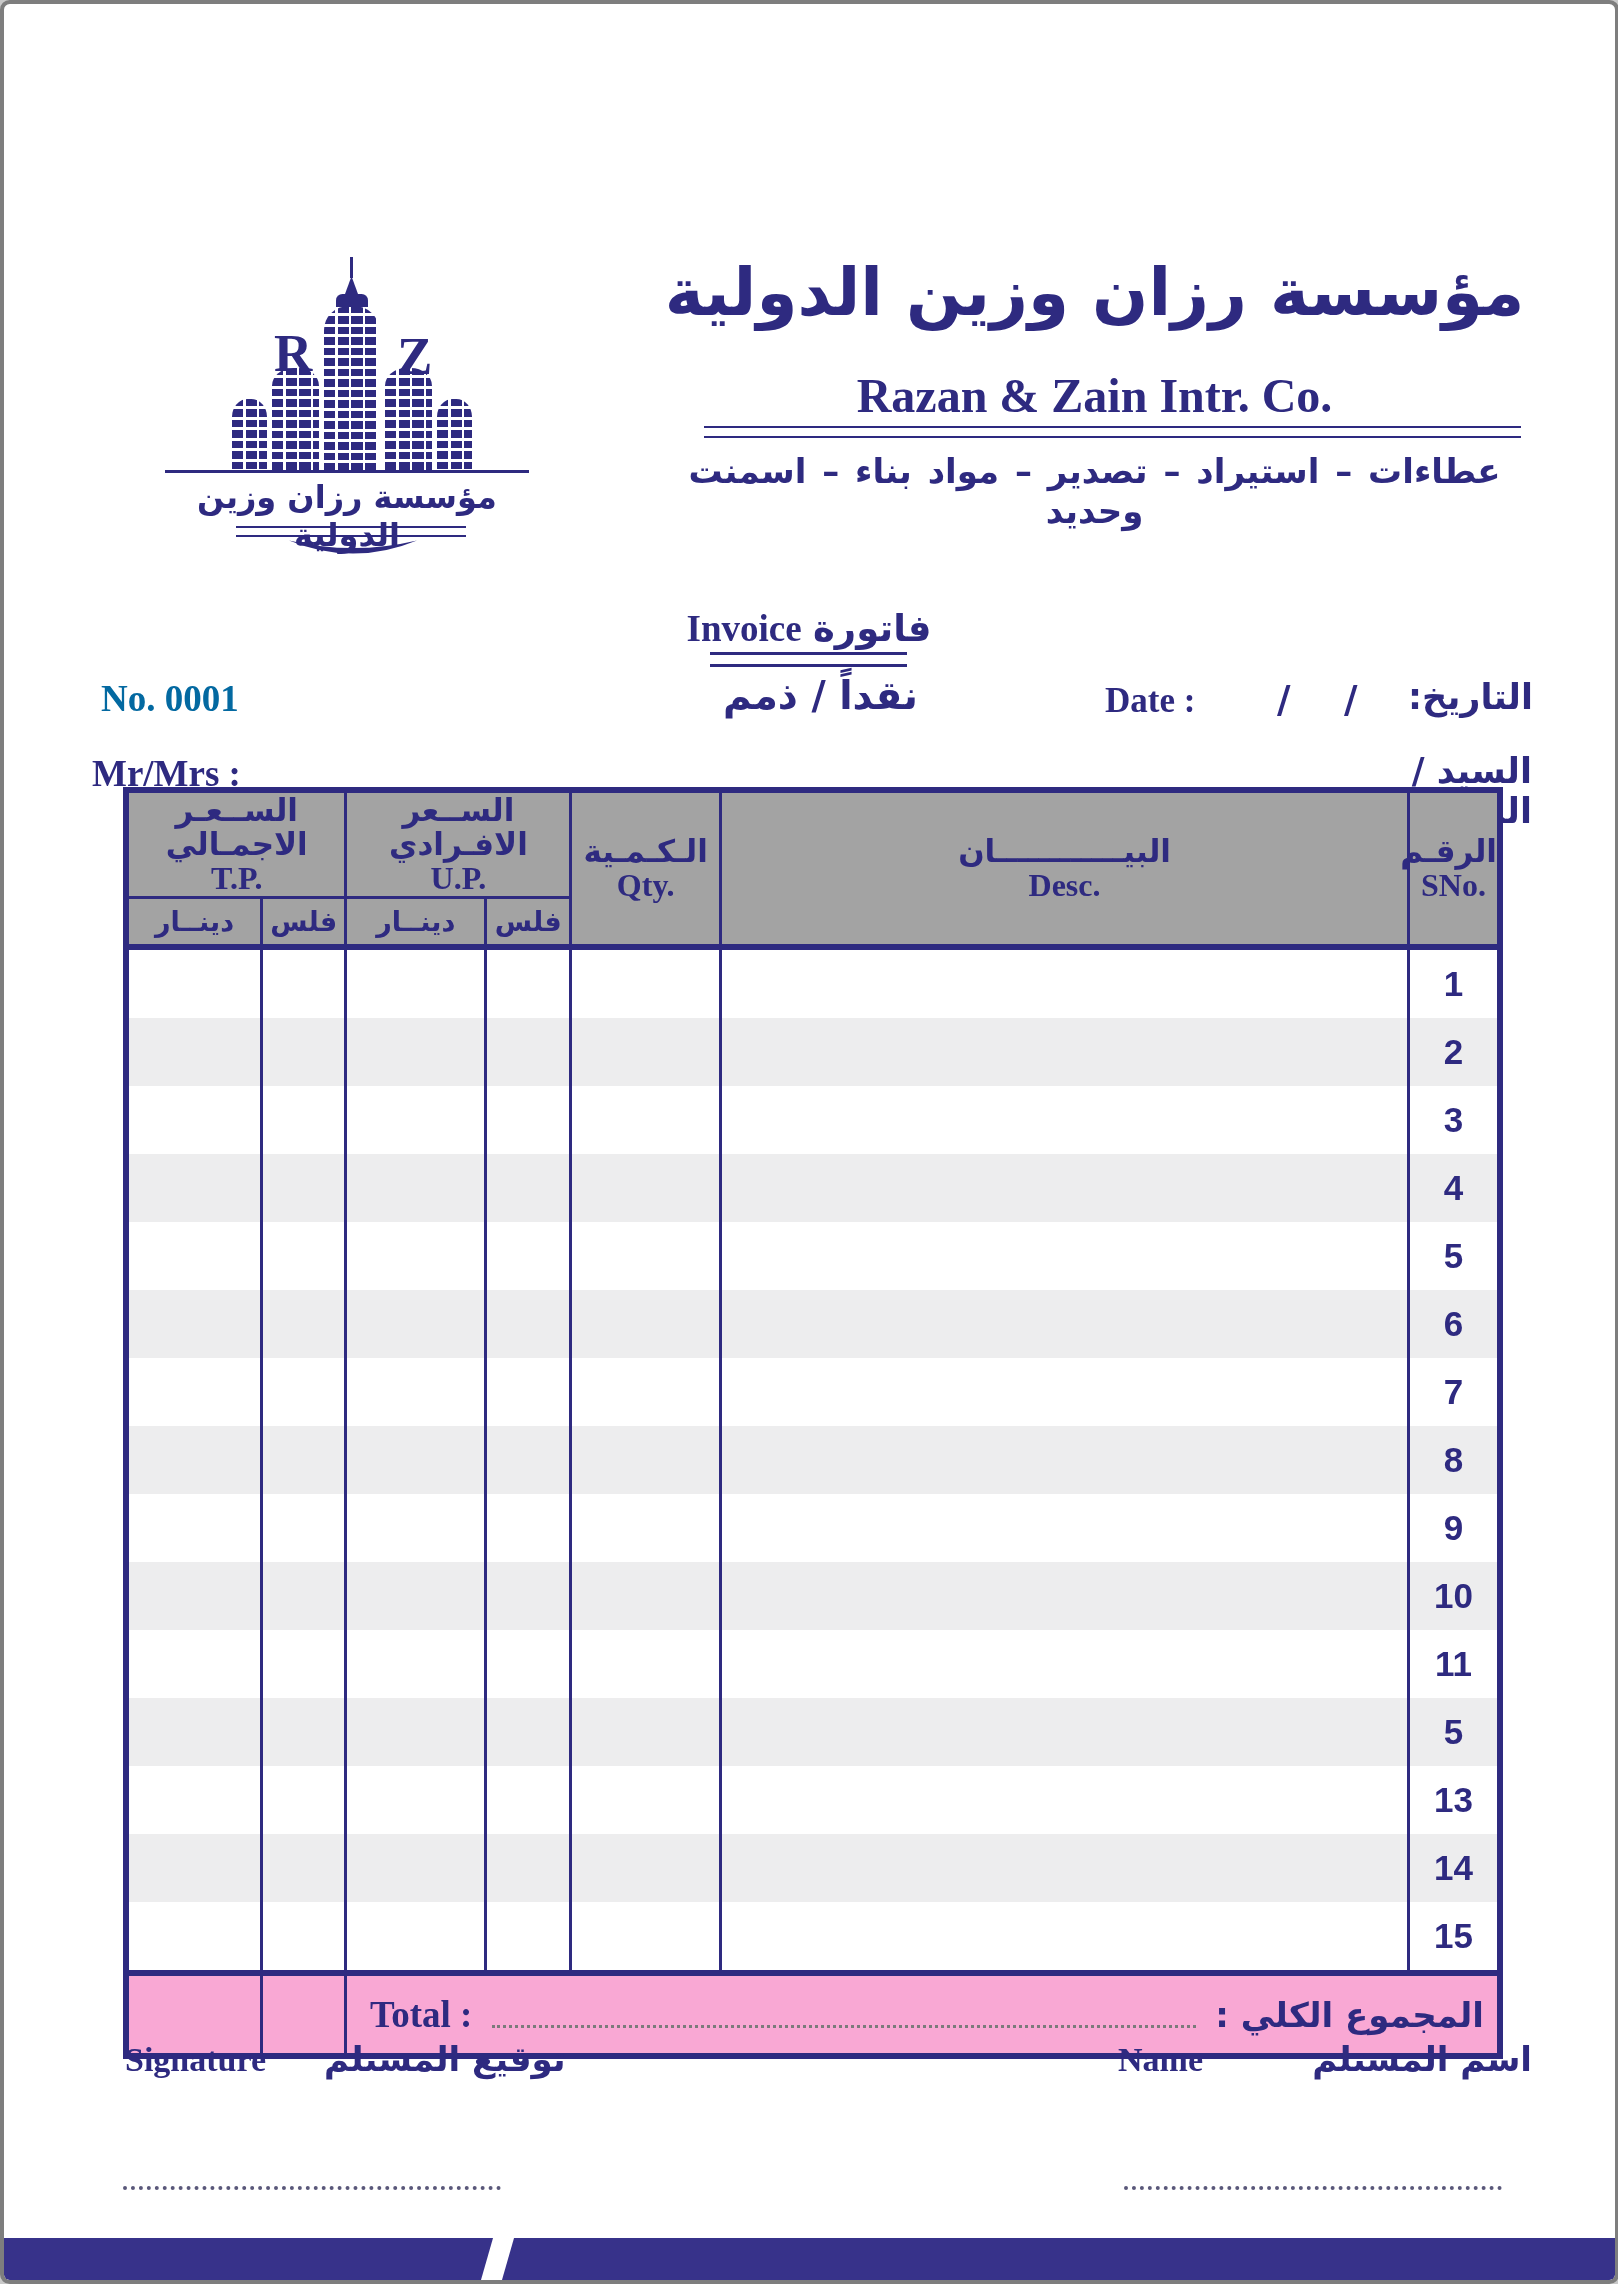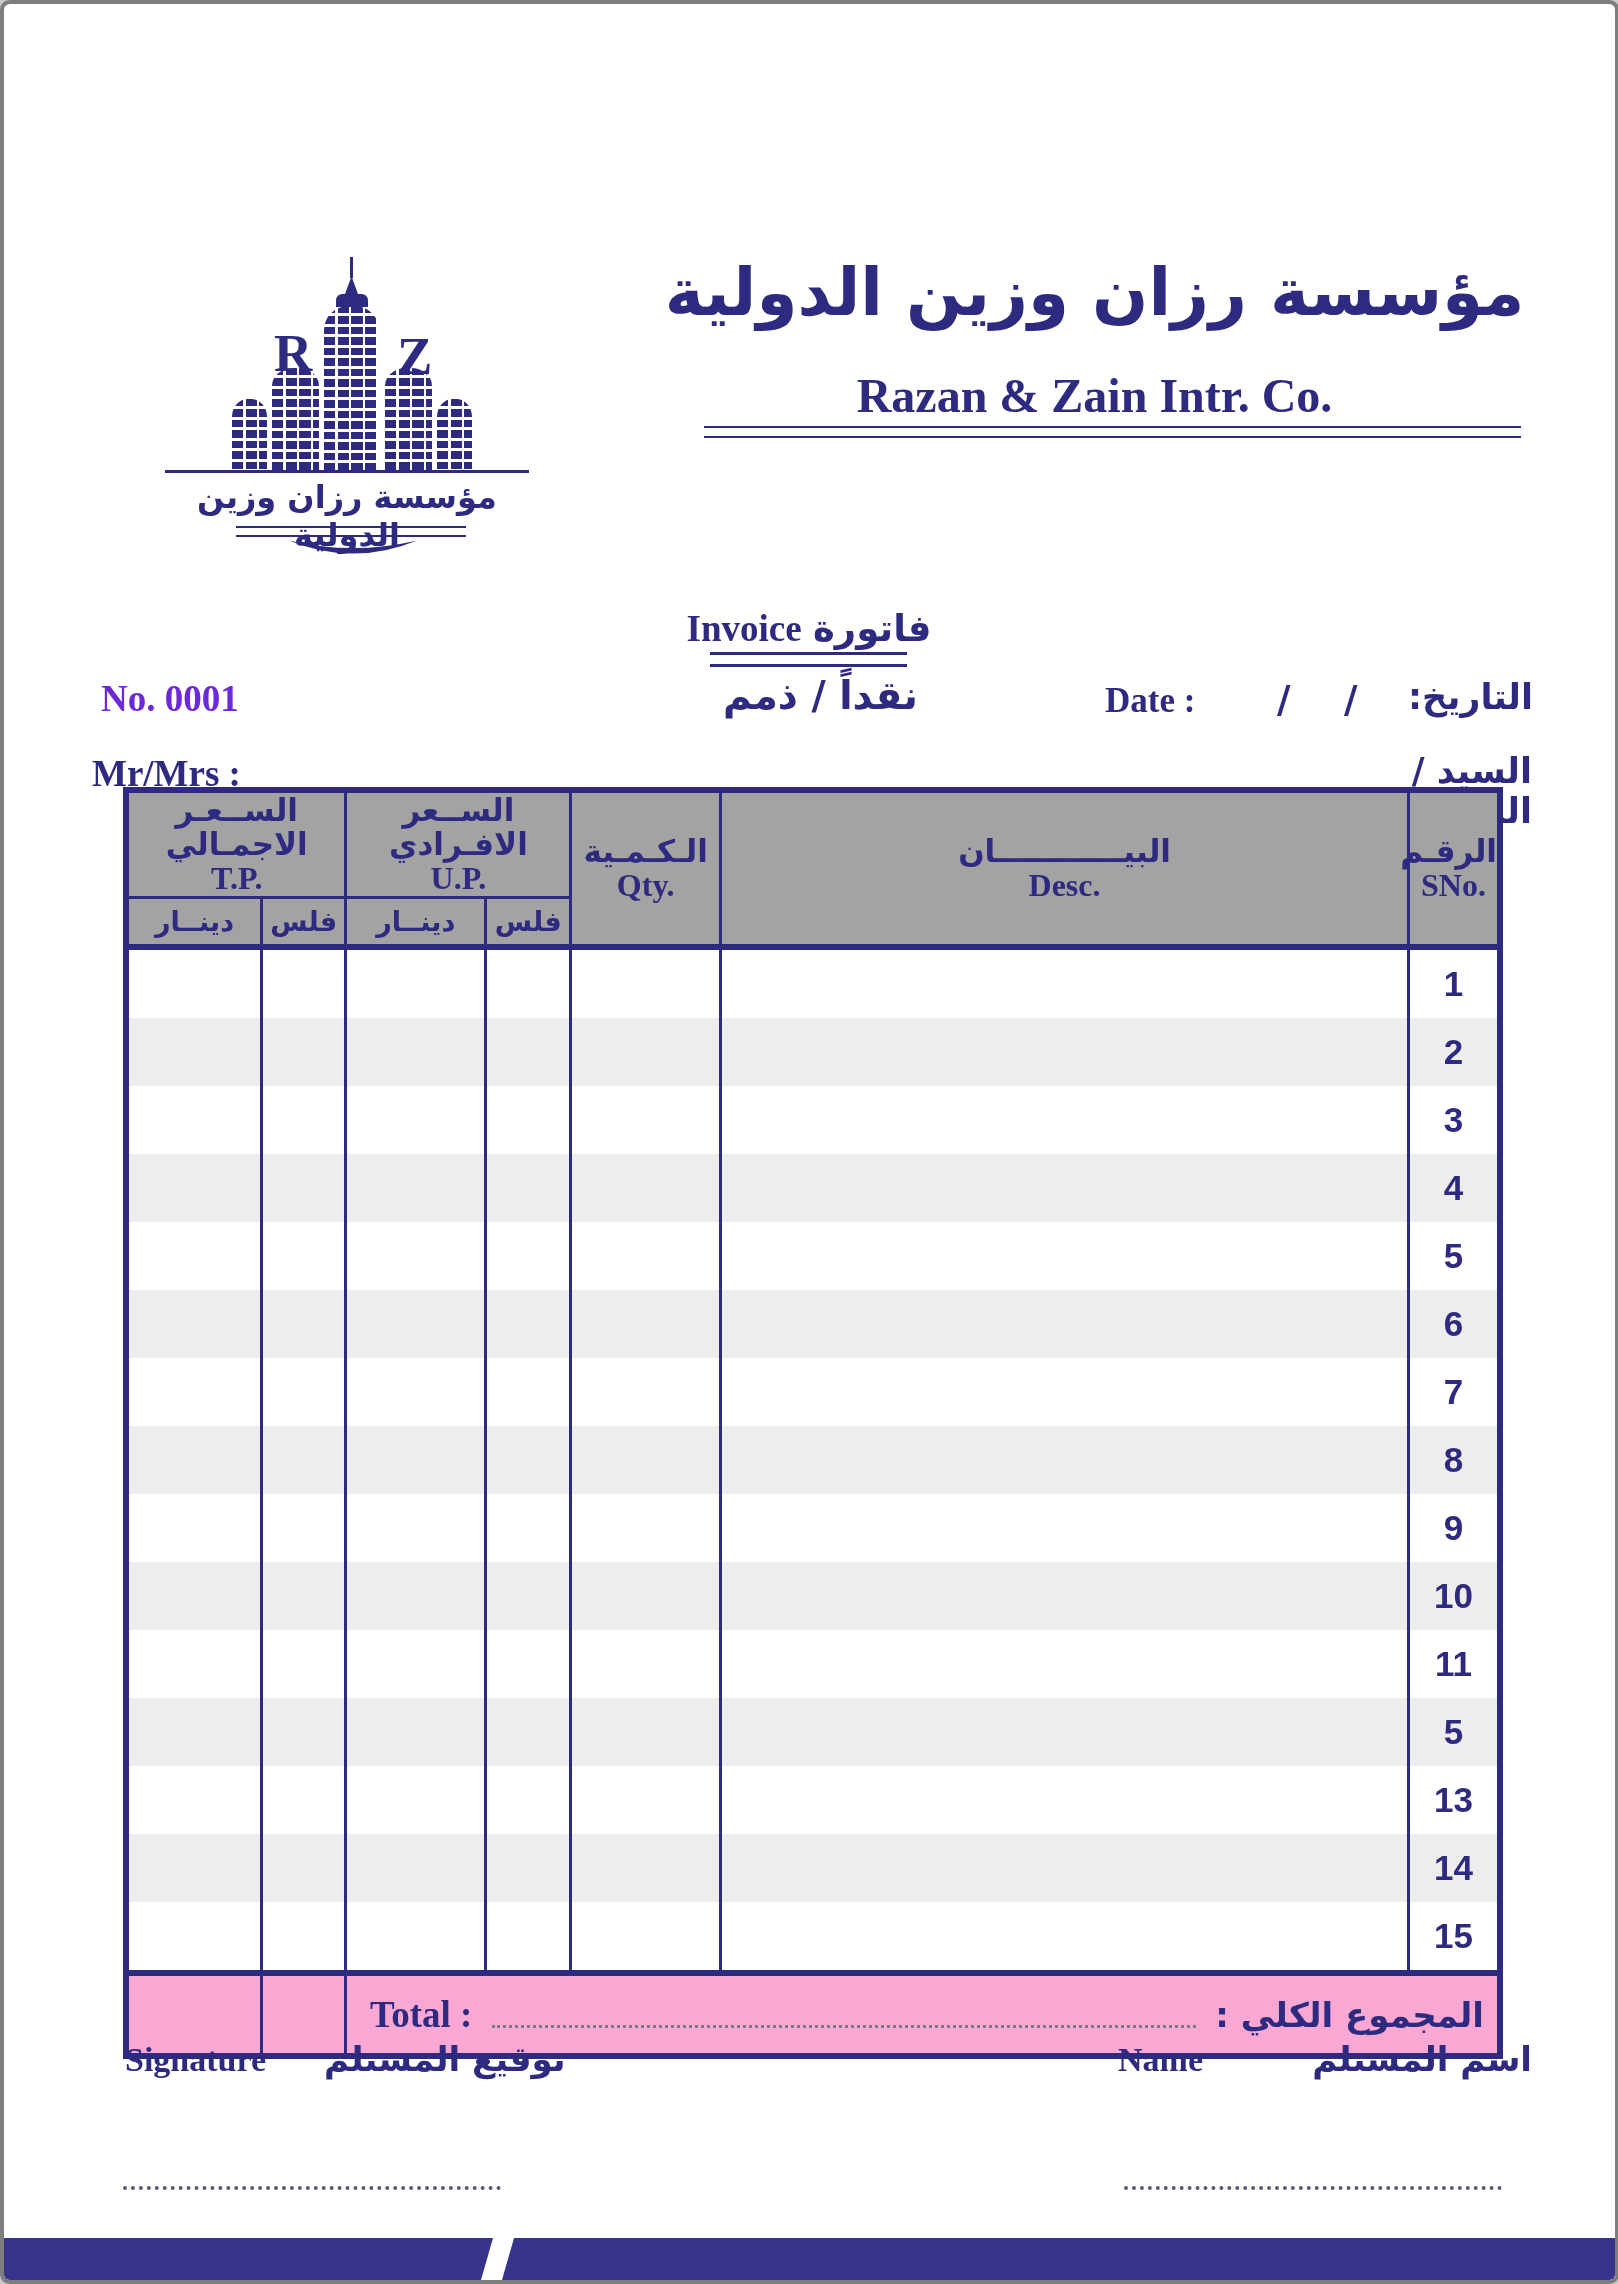--- a/index.html
+++ b/index.html
@@ -49,21 +49,21 @@
     border-top:2.4px solid #2e2a80; border-bottom:2.4px solid #2e2a80;}
   .sub1{left:648px; top:447px; width:885px; text-align:center; font-size:34px; font-weight:bold; word-spacing:4px;}
   .sub2{left:648px; top:502px; width:885px; text-align:center; font-size:34px; font-weight:bold;}
   .sub3{left:648px; top:557px; width:885px; text-align:center; font-size:34px; font-weight:bold;}
 
   .invoice-label{left:660px; top:603px; width:290px; text-align:center; font-size:37px; font-weight:bold;}
   .invoice-label .en{font-family:"Liberation Serif", serif; margin-right:11.3px;}
   .inv-dline{left:706px; top:648px; width:197px; height:8.8px;
     border-top:3.2px solid #2e2a80; border-bottom:3.2px solid #2e2a80;}
 
-  .no-badge{left:97px; top:673px; font-size:37px; font-weight:bold; color:#6d28d9;}
+  .no-badge{left:97px; top:673px; font-size:37px; font-weight:bold; color:#0369a1;}
   .payment{left:692px; top:669px; width:249px; text-align:center; font-size:39px; font-weight:bold;}
   .date-en{left:1101px; top:677px; font-size:35px; font-weight:bold;}
   .slash1{left:1273px; top:674px; font-size:37px; font-weight:bold;}
   .slash2{left:1340px; top:674px; font-size:37px; font-weight:bold;}
   .date-ar{left:1368px; top:673px; width:161px; text-align:right; font-size:35px; font-weight:bold;}
 
   .cust-en{left:88px; top:748px; font-size:37px; font-weight:bold;}
   .cust-dots{left:241px; top:755px; width:1014px; height:34px; border-bottom:4px dotted #4c4a74;}
   .cust-ar{left:1271px; top:747px; width:257px; text-align:right; font-size:35px; font-weight:bold;}
 
@@ -121,20 +121,21 @@
     <div class="logo-banner" dir="rtl">مؤسسة رزان وزين الدولية</div>
     <div class="logo-dline"></div>
     <svg class="logo-swoosh" width="138" height="24" viewBox="0 0 172 30">
       <path d="M6 3 Q86 36 166 3 Q86 22 6 3 Z" fill="#2e2a80"></path>
     </svg>
   </div>
 
   <div class="abs title-ar" dir="rtl">مؤسسة رزان وزين الدولية</div>
   <div class="abs title-en ser">Razan &amp; Zain Intr. Co.</div>
   <div class="abs hdr-dline"></div>
+  <div class="abs sub1" dir="rtl">عطاءات – استيراد – تصدير – مواد بناء – اسمنت وحديد</div>
 
   <div class="abs invoice-label">
     <span class="en">Invoice</span><span dir="rtl">فاتورة</span>
   </div>
   <div class="abs inv-dline"></div>
 
   <div class="abs no-badge ser">No. 0001</div>
   <div class="abs payment" dir="rtl">نقداً / ذمم</div>
   <div class="abs date-en ser">Date :</div>
   <div class="abs slash1">/</div>

